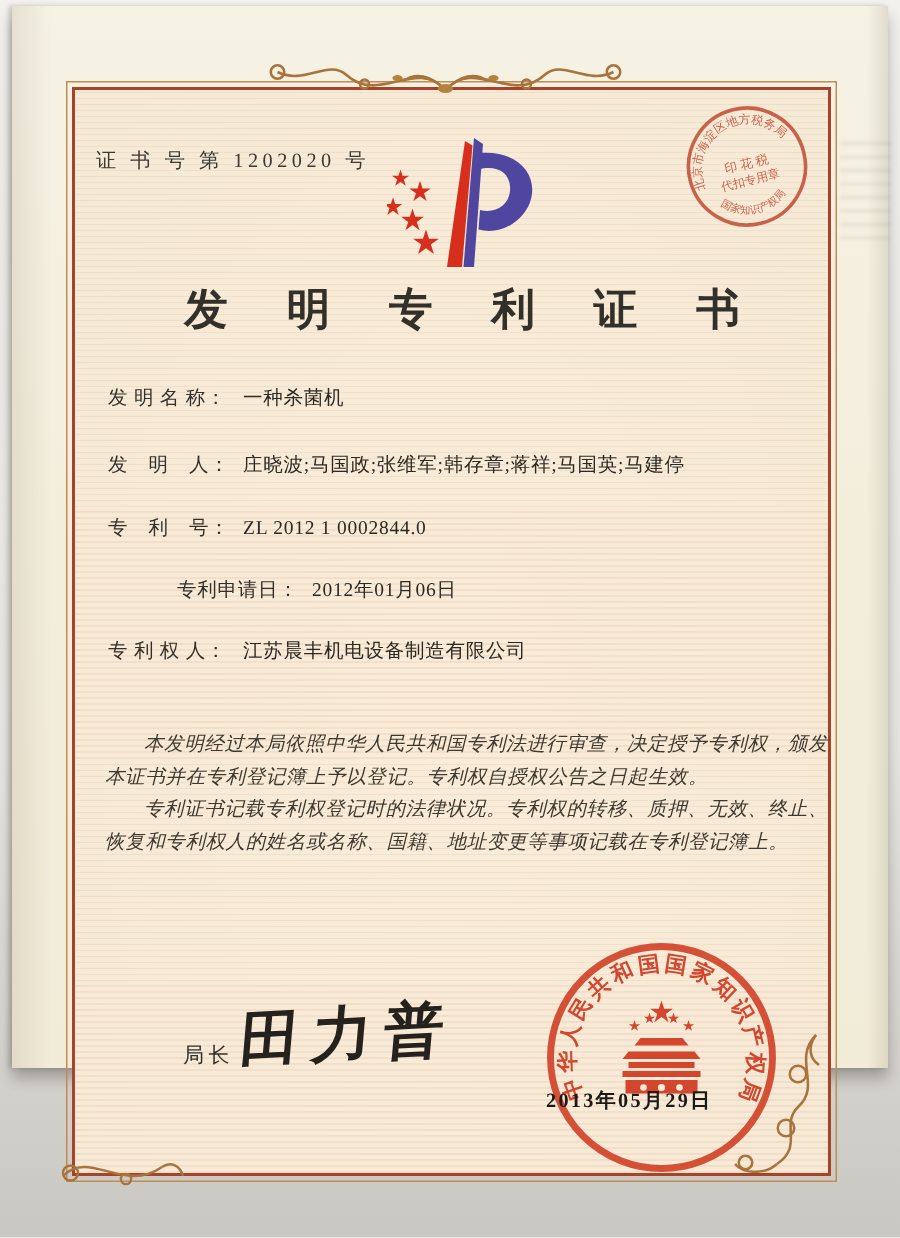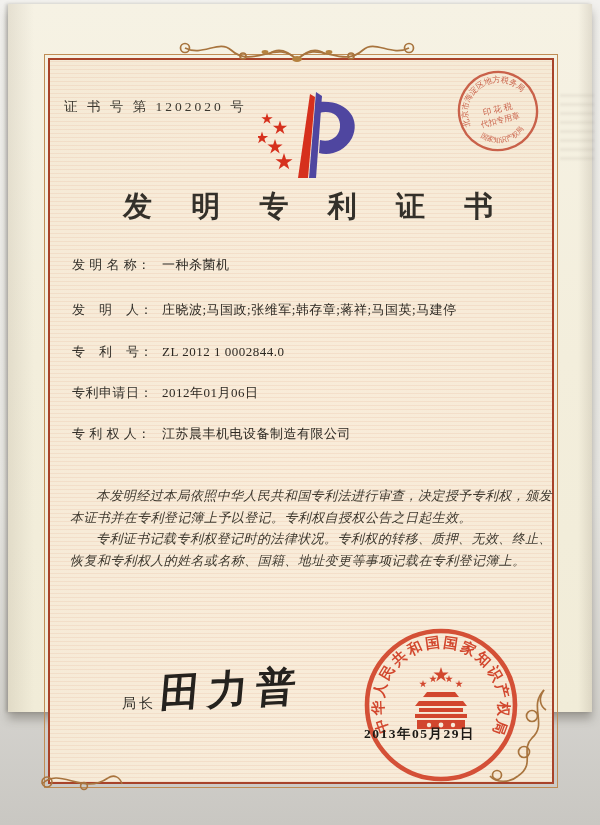--- a/index.html
+++ b/index.html
@@ -189,21 +189,21 @@
 
   <div class="field-row" style="top:252px;">
     <span class="lbl">发 明 名 称：</span><span>一种杀菌机</span>
   </div>
   <div class="field-row" style="top:297px;">
     <span class="lbl">发　明　人：</span><span>庄晓波;马国政;张维军;韩存章;蒋祥;马国英;马建停</span>
   </div>
   <div class="field-row" style="top:339px;">
     <span class="lbl">专　利　号：</span><span>ZL 2012 1 0002844.0</span>
   </div>
-  <div class="field-row" style="top:380px;">
+  <div class="field-row" style="top:380px;margin-left:46px;">
     <span class="lbl">专利申请日：</span><span>2012年01月06日</span>
   </div>
   <div class="field-row" style="top:421px;">
     <span class="lbl">专 利 权 人：</span><span>江苏晨丰机电设备制造有限公司</span>
   </div>
 
   <div class="body-text">
     <p>本发明经过本局依照中华人民共和国专利法进行审查，决定授予专利权，颁发本证书并在专利登记簿上予以登记。专利权自授权公告之日起生效。</p>
     <p>专利证书记载专利权登记时的法律状况。专利权的转移、质押、无效、终止、恢复和专利权人的姓名或名称、国籍、地址变更等事项记载在专利登记簿上。</p>
   </div>

